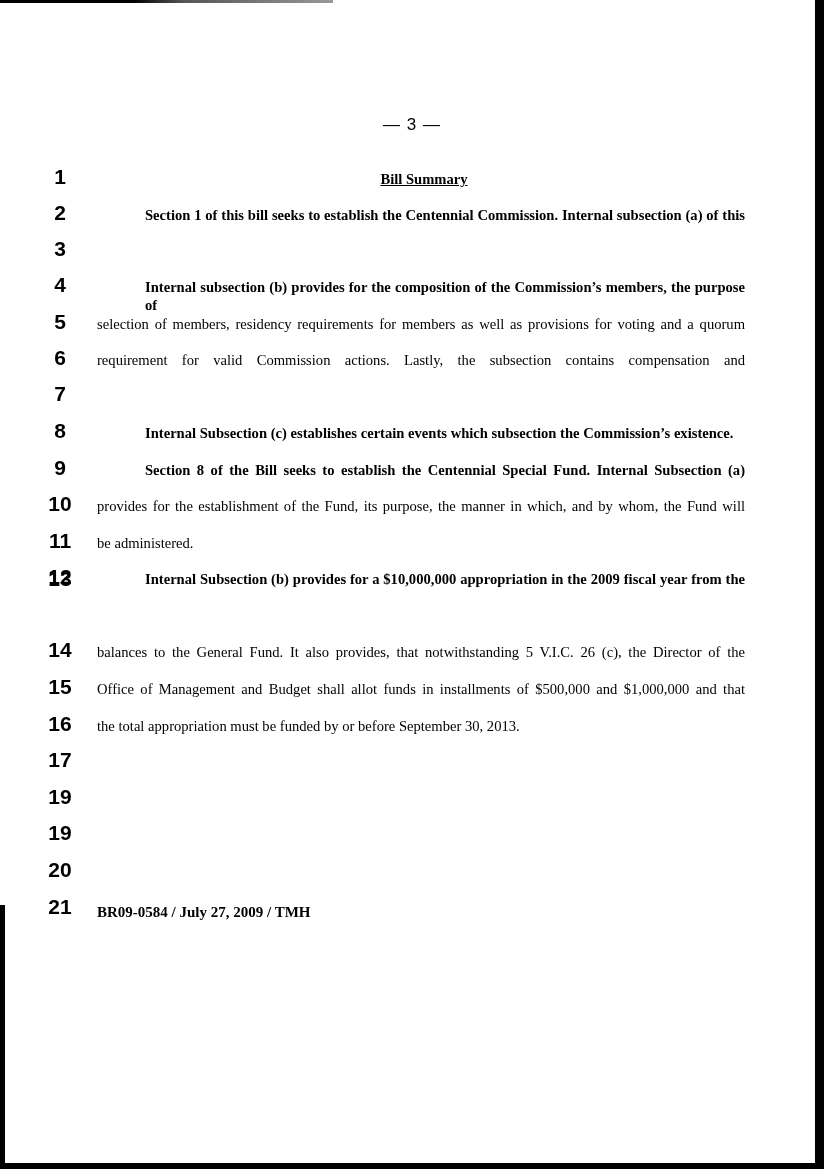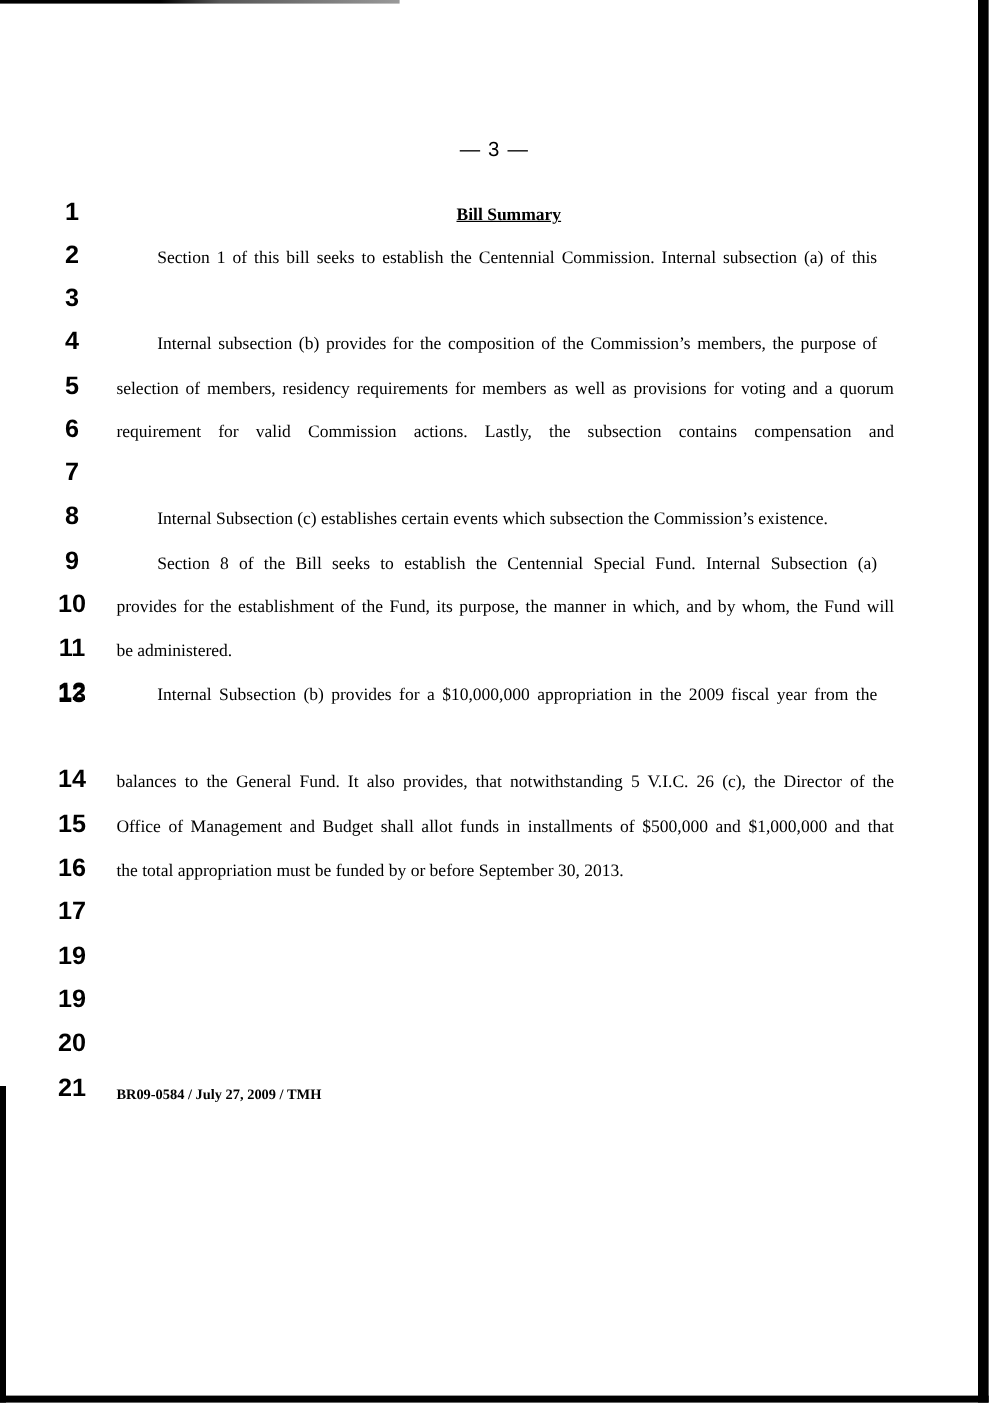--- a/index.html
+++ b/index.html
@@ -26,23 +26,23 @@
       font-family: "Liberation Sans", "DejaVu Sans", sans-serif; font-weight: 700; font-size: 21px;
       top: -3px;
     }
     .txt {
       position: absolute; left: 97px; width: 648px;
       font-size: 14.6px; line-height: 18px; white-space: nowrap;
     }
     .txt.justify {
       text-align: justify; text-align-last: justify; white-space: normal;
     }
-    .txt.indent { left: 131px; width: 600px; }
+    .txt.indent { left: 145px; width: 600px; font-weight: bold; }
     .title { left: 0; width: 848px; text-align: center; font-weight: 700; text-decoration: underline; }
-    .footer-id { font-weight: 700; font-size: 12px; }
+    .footer-id { font-weight: 700; font-size: 15px; }
   </style>
 </head>
 <body>
 
 <div class="top-bar"></div>
 <div class="right-border"></div>
 <div class="left-border"></div>
 <div class="bottom-bar"></div>
 
 <div class="page-number">— 3 —</div>

